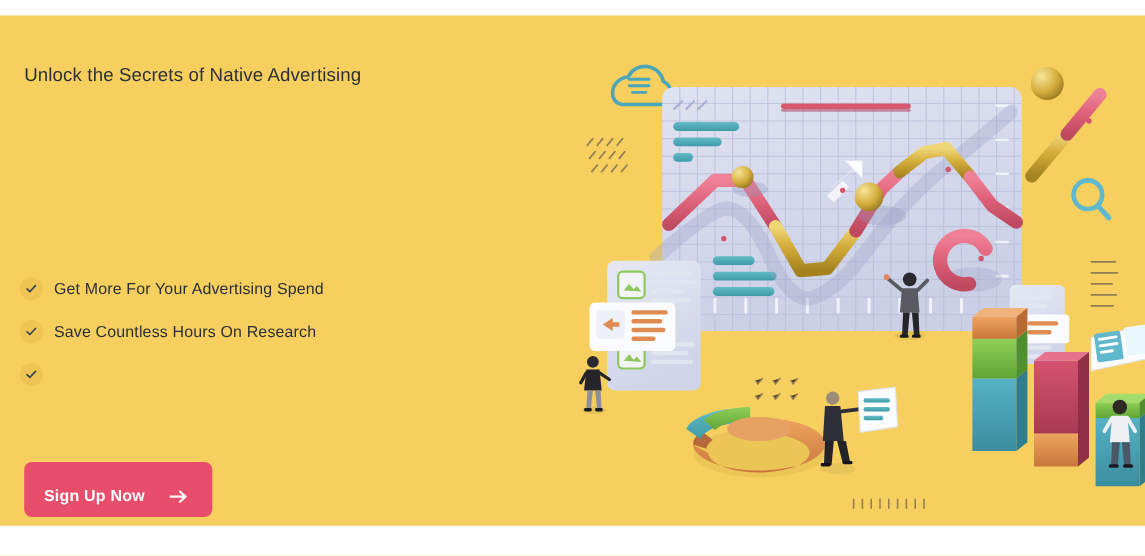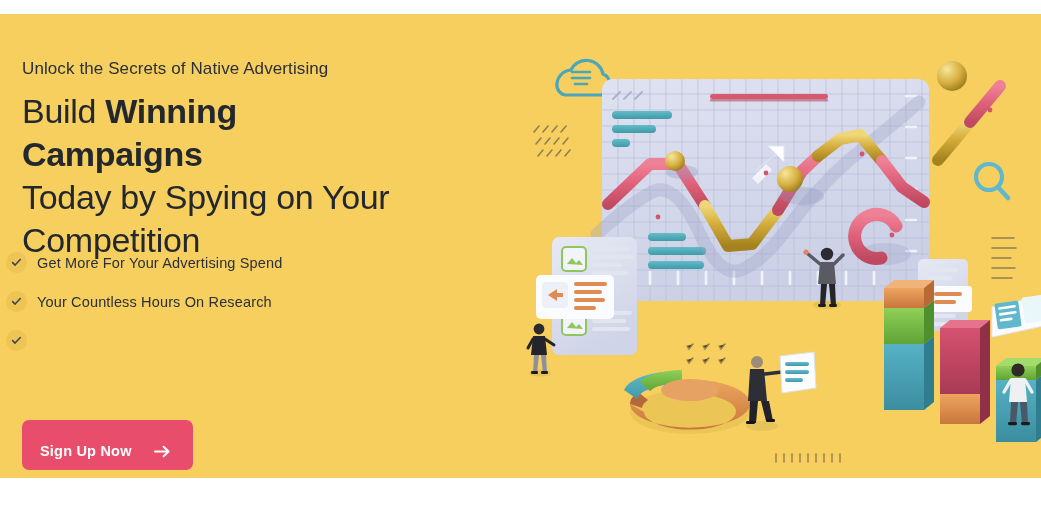--- a/index.html
+++ b/index.html
@@ -54,21 +54,21 @@
     color: #23272e;
     font-weight: 400;
     letter-spacing: -0.3px;
     max-width: 400px;
   }
   .headline .strong { font-weight: 700; }
 
   
   .benefits {
     position: absolute;
-    left: 6px;
+    left: 18px;
     top: 236px;
     list-style: none;
   }
   .benefit-item {
     display: flex;
     align-items: center;
     height: 25px;
     margin-bottom: 14px;
   }
   .check-circle {
@@ -125,45 +125,40 @@
 </head>
 <body>
 
 <div id="page">
 
   <div class="hero-band">
 
     <div class="copy-col">
       <div class="eyebrow">Unlock the Secrets of Native Advertising</div>
 
-      <h1 class="headline">
-        <span>Build </span><span class="strong">Winning Campaigns</span><br>
-        <span>Today by Spying on Your</span><br>
-        <span>Competition</span>
-      </h1>
     </div>
 
     <ul class="benefits">
 
       <li class="benefit-item">
         <span class="check-circle">
           <svg width="11" height="11" viewBox="0 0 11 11" aria-hidden="true">
             <path d="M1.6 5.6 L4.1 8.1 L9.3 2.6" fill="none" stroke="#3c4350" stroke-width="1.5" stroke-linecap="round" stroke-linejoin="round"></path>
           </svg>
         </span>
         <span class="benefit-label">Get More For Your Advertising Spend</span>
       </li>
 
       <li class="benefit-item">
         <span class="check-circle">
           <svg width="11" height="11" viewBox="0 0 11 11" aria-hidden="true">
             <path d="M1.6 5.6 L4.1 8.1 L9.3 2.6" fill="none" stroke="#3c4350" stroke-width="1.5" stroke-linecap="round" stroke-linejoin="round"></path>
           </svg>
         </span>
-        <span class="benefit-label">Your Countless Hours On Research</span>
+        <span class="benefit-label">Save Countless Hours On Research</span>
       </li>
 
       <li class="benefit-item">
         <span class="check-circle">
           <svg width="11" height="11" viewBox="0 0 11 11" aria-hidden="true">
             <path d="M1.6 5.6 L4.1 8.1 L9.3 2.6" fill="none" stroke="#3c4350" stroke-width="1.5" stroke-linecap="round" stroke-linejoin="round"></path>
           </svg>
         </span>
       </li>
 

